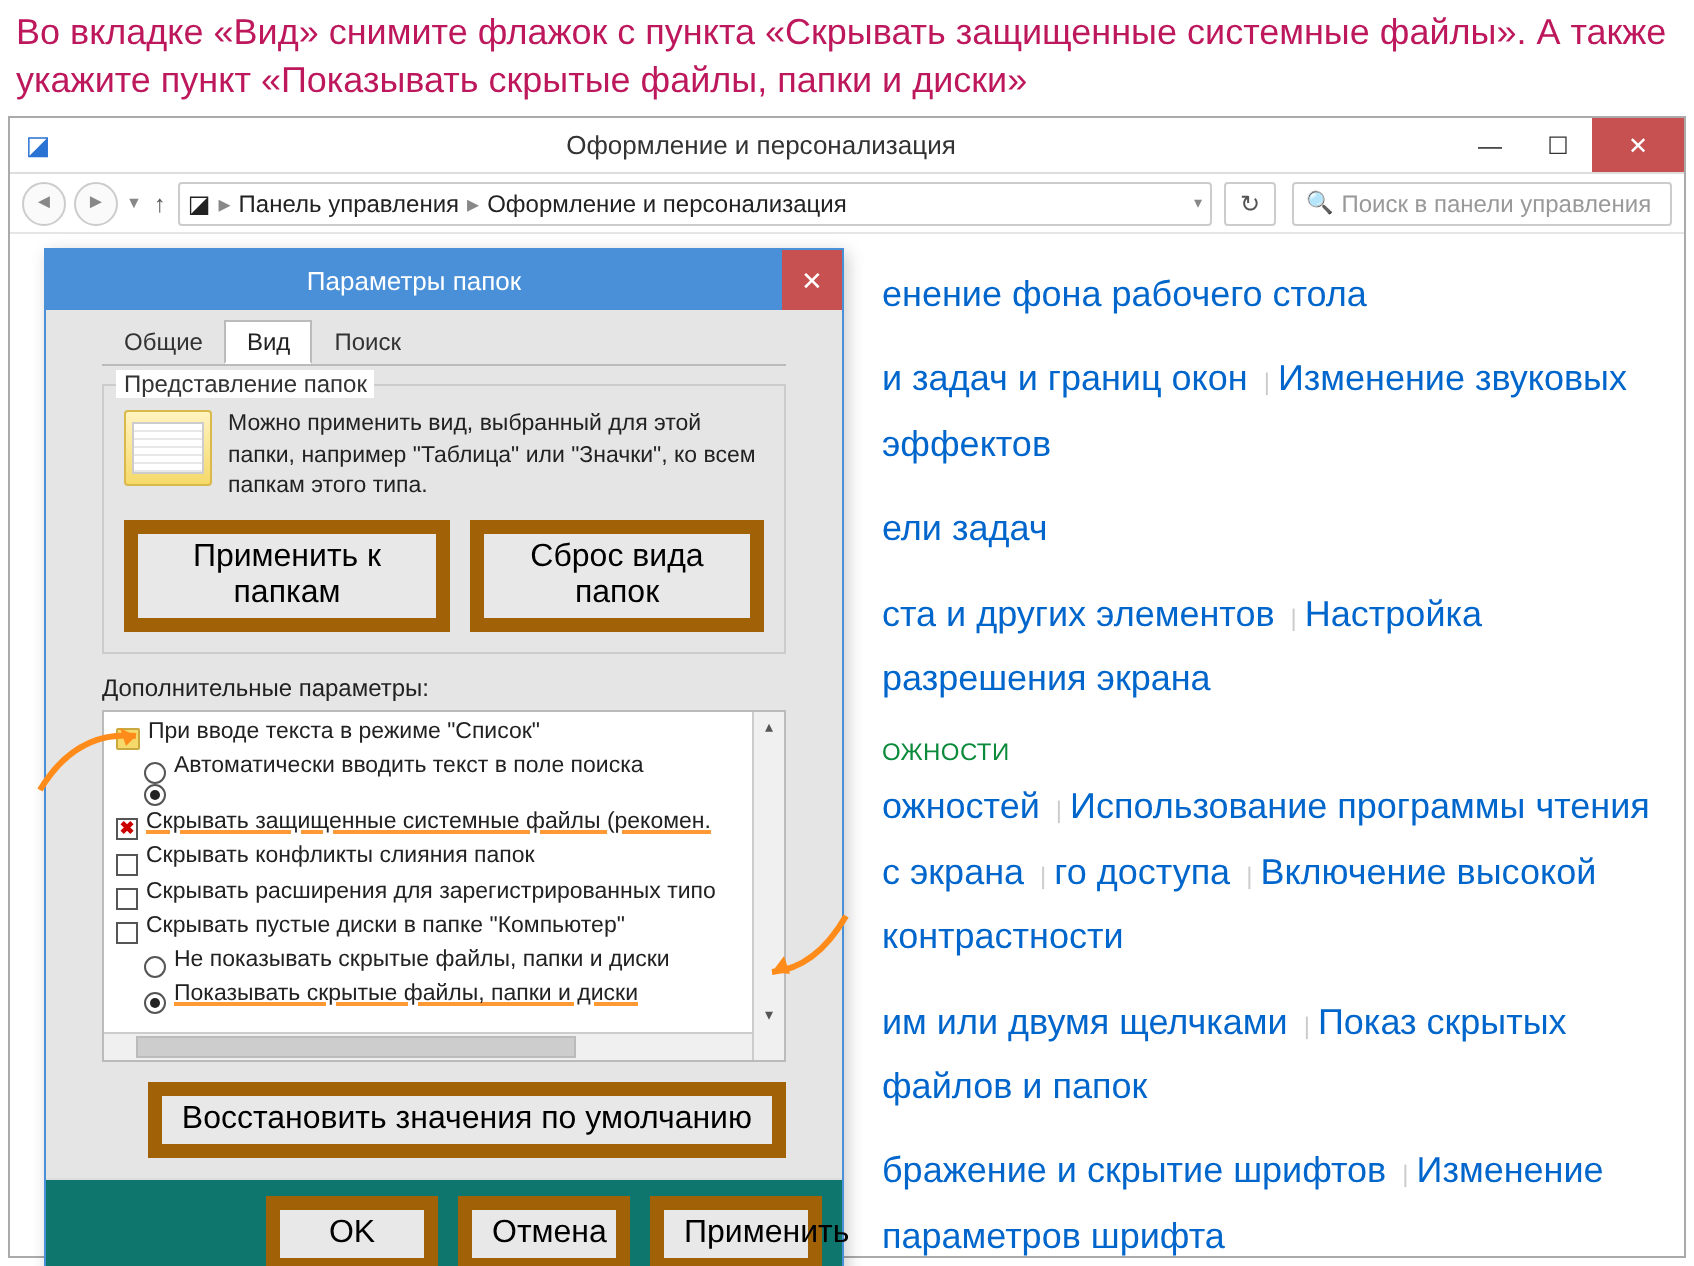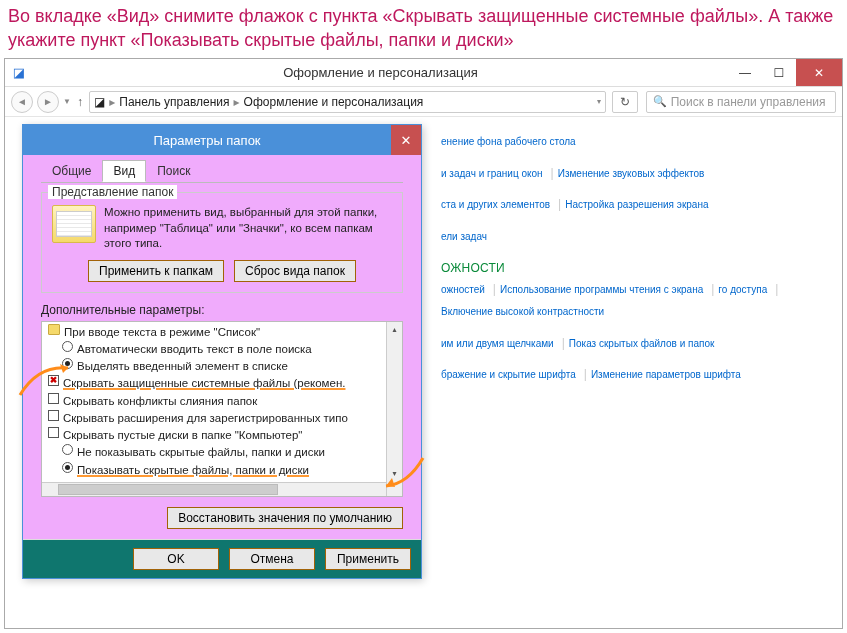--- a/index.html
+++ b/index.html
@@ -19,49 +19,49 @@
 .nav-arrow { width: 22px; height: 22px; border-radius: 50%; border: 1px solid #ccc; display: flex; align-items: center; justify-content: center; color: #888; font-size: 10px; background: #fafafa; }
 .breadcrumb { flex: 1; height: 22px; border: 1px solid #ccc; border-radius: 2px; display: flex; align-items: center; padding: 0 4px; background: #fff; font-size: 12px; gap: 4px; }
 .breadcrumb .sep { color: #888; }
 .breadcrumb .crumb { white-space: nowrap; }
 .refresh { width: 26px; height: 22px; border: 1px solid #ccc; border-radius: 2px; margin-left: 2px; display: flex; align-items: center; justify-content: center; font-size: 12px; color: #555; }
 .search { width: 190px; height: 22px; border: 1px solid #ccc; border-radius: 2px; margin-left: 4px; display: flex; align-items: center; padding: 0 6px; color: #999; font-size: 12px; }
 .search-icon { margin-right: 4px; font-size: 11px; }
 
 .content { position: absolute; left: 0; right: 0; top: 58px; bottom: 0; padding: 14px 16px; }
 .link-row { margin: 0 0 10px 420px; line-height: 1.8; }
-.link-row a { color: #0066cc; text-decoration: none; font-size: 10px; margin-right: 4px; text-align: right; }
+.link-row a { color: #0066cc; text-decoration: none; font-size: 18px; margin-right: 4px; text-align: right; }
 .link-row .divider { color: #ccc; margin: 0 4px; }
 .cat-title { color: #0a8a3a; font-weight: 400; font-size: 12px; margin: 14px 0 4px 420px; text-transform: uppercase; letter-spacing: 0.2px; }
 
 
 .dialog { position: absolute; left: 22px; top: 124px; width: 400px; background: #fff; border: 1px solid #4a90d9; box-shadow: 2px 2px 8px rgba(0,0,0,0.2); }
 .dlg-titlebar { height: 30px; background: #4a90d9; display: flex; align-items: center; color: #fff; }
 .dlg-title { flex: 1; text-align: center; font-size: 13px; }
 .dlg-close { width: 30px; height: 30px; background: #c75050; display: flex; align-items: center; justify-content: center; color: #fff; font-size: 13px; }
 
-.dlg-body { padding: 4px 18px 10px; background: #f0abfc; }
+.dlg-body { padding: 4px 28px 10px; background: #e5e5e5; }
 .tabs { display: flex; border-bottom: 1px solid #bbb; position: relative; top: 1px; }
 .tab { padding: 3px 10px; font-size: 12px; border: 1px solid transparent; cursor: default; }
 .tab.active { border: 1px solid #bbb; border-bottom: 1px solid #fff; background: #fff; }
 .tab:not(.active) { color: #333; }
 
 .group { border: 1px solid #ccc; margin-top: 10px; padding: 8px 10px 10px; }
 .group-title { position: relative; top: -16px; left: -4px; display: inline-block; background: #fff; padding: 0 4px; font-size: 12px; color: #333; }
 .group-inner { margin-top: -10px; display: flex; gap: 8px; }
 .folder-icon { width: 44px; height: 38px; background: linear-gradient(#fff3c0,#f5d96a); border: 1px solid #d9b94b; border-radius: 2px; flex-shrink: 0; position: relative; }
 .folder-icon::before { content: ""; position: absolute; top: 5px; left: 3px; right: 3px; bottom: 5px; background: repeating-linear-gradient(#fff 0 3px, #e8e8e8 3px 4px); border: 1px solid #ccc; }
 .group-text { font-size: 11.5px; line-height: 1.35; color: #222; flex: 1; }
 .group-buttons { display: flex; gap: 10px; justify-content: center; margin-top: 8px; }
-.btn { padding: 3px 10px; font-size: 12px; border: 1px solid #a16207; background: #e8e8e8; cursor: default; }
+.btn { padding: 3px 10px; font-size: 16px; border: 7px solid #a16207; background: #e8e8e8; cursor: default; }
 
 .adv-label { margin-top: 10px; font-size: 12px; }
 .tree { border: 1px solid #bbb; height: 176px; margin-top: 4px; background: #fff; overflow: hidden; position: relative; }
 .tree-inner { padding: 2px 2px 2px 6px; font-size: 11.5px; line-height: 1.5; }
-.tree-item { display: flex; align-items: flex-start; gap: 4px; white-space: nowrap; }
+.tree-item { display: flex; align-items: flex-end; gap: 4px; white-space: nowrap; }
 .tree-item.indent1 { padding-left: 14px; }
 .folder-glyph { width: 12px; height: 11px; background: #f5d96a; border: 1px solid #c9a83f; border-radius: 1px; display: inline-block; flex-shrink: 0; }
 .radio, .check { width: 11px; height: 11px; border: 1px solid #555; flex-shrink: 0; display: inline-flex; align-items: center; justify-content: center; font-size: 8px; background: #fff; }
 .radio { border-radius: 50%; }
 .radio.selected::after { content: ""; width: 5px; height: 5px; background: #222; border-radius: 50%; }
 .check.checked-x { color: #c00; font-weight: bold; line-height: 1; }
 .check.checked-x::after { content: "✖"; font-size: 9px; }
 .highlight { text-decoration: underline; text-decoration-color: #ff9933; text-decoration-thickness: 2px; }
 
 .tree-vscroll { position: absolute; right: 0; top: 0; bottom: 0; width: 16px; background: #f0f0f0; border-left: 1px solid #ccc; }
@@ -110,26 +110,26 @@
     <div class="search">
       <span class="search-icon">🔍</span>
       <span>Поиск в панели управления</span>
     </div>
   </div>
 
   <div class="content">
     <div id="linkblocks">
         <div class="link-row"><a href="#">енение фона рабочего стола</a></div>
         <div class="link-row"><a href="#">и задач и границ окон</a><span class="divider">|</span><a href="#">Изменение звуковых эффектов</a></div>
+        <div class="link-row"><a href="#">ели задач</a></div>
         <div class="link-row"><a href="#">ста и других элементов</a><span class="divider">|</span><a href="#">Настройка разрешения экрана</a></div>
-        <div class="link-row"><a href="#">ели задач</a></div>
         <div class="cat-title">ОЖНОСТИ</div>
         <div class="link-row"><a href="#">ожностей</a><span class="divider">|</span><a href="#">Использование программы чтения с экрана</a><span class="divider">|</span><a href="#">го доступа</a><span class="divider">|</span><a href="#">Включение высокой контрастности</a></div>
         <div class="link-row"><a href="#">им или двумя щелчками</a><span class="divider">|</span><a href="#">Показ скрытых файлов и папок</a></div>
-        <div class="link-row"><a href="#">бражение и скрытие шрифта</a><span class="divider">|</span><a href="#">Изменение параметров шрифта</a></div>
+        <div class="link-row"><a href="#">бражение и скрытие шрифтов</a><span class="divider">|</span><a href="#">Изменение параметров шрифта</a></div>
       </div>
   </div>
 </div>
 
 <div class="dialog">
   <div class="dlg-titlebar">
     <div class="dlg-title">Параметры папок</div>
     <div class="dlg-close">✕</div>
   </div>
   <div class="dlg-body">
@@ -157,21 +157,20 @@
           <div class="tree-item indent0">
             <span class="folder-glyph"></span>
             <span>При вводе текста в режиме "Список"</span>
           </div>
           <div class="tree-item indent1">
             <span class="radio"></span>
             <span>Автоматически вводить текст в поле поиска</span>
           </div>
           <div class="tree-item indent1">
             <span class="radio selected"></span>
-            <span>Выделять введенный элемент в списке</span>
           </div>
           <div class="tree-item indent0">
             <span class="check checked-x"></span>
             <span class="highlight">Скрывать защищенные системные файлы (рекомен.</span>
           </div>
           <div class="tree-item indent0">
             <span class="check"></span>
             <span>Скрывать конфликты слияния папок</span>
           </div>
           <div class="tree-item indent0">

